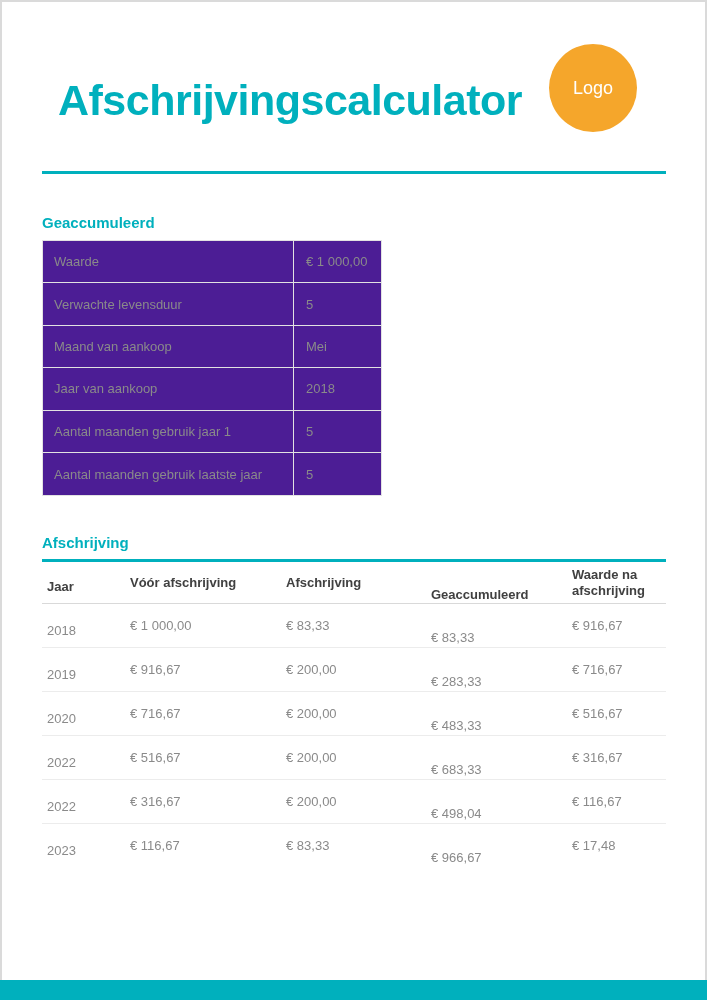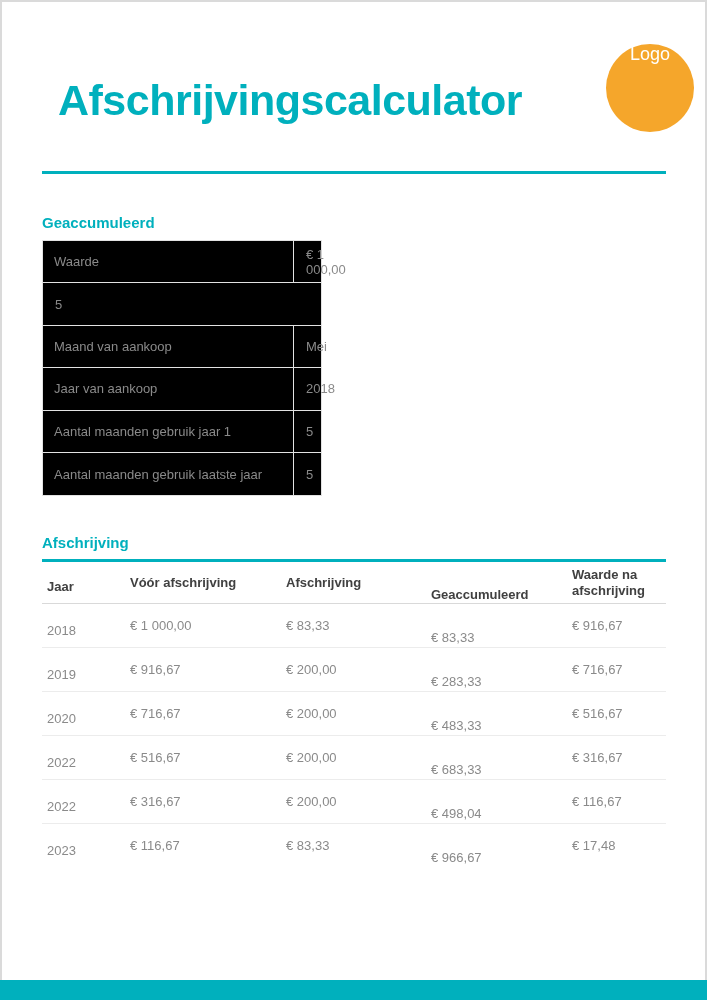--- a/index.html
+++ b/index.html
@@ -22,44 +22,44 @@
     pointer-events: none;
   }
   
   .title {
     position: absolute; left: 42px; top: 63px; margin: 16px;
     font-size: 43px; font-weight: bold; line-height: 1;
     color: var(--accent); letter-spacing: -0.5px;
     white-space: nowrap;
   }
   .logo-circle {
-    position: absolute; left: 606px; top: 44px;
+    position: absolute; left: 549px; top: 44px;
     width: 88px; height: 88px; border-radius: 50%;
     background: var(--logo-bg);
-    display: flex; justify-content: center;
+    display: flex; align-items: center; justify-content: center;
   }
   .logo-text { color: var(--logo-fg); font-size: 18px; }
   .rule {
     position: absolute; left: 42px; width: 624px; height: 3px;
     background: var(--accent);
   }
   .rule-header { top: 171px; }
   .rule-dep { top: 559px; }
   
   .sec-heading {
     position: absolute; left: 42px; margin: 0;
     font-size: 15px; font-weight: bold; color: var(--accent);
   }
   .sec-heading.asset { top: 214px; }
   .sec-heading.dep { top: 534px; }
   
   .asset-table {
-    position: absolute; left: 42px; top: 240px; width: 280px;
+    position: absolute; left: 42px; top: 240px; width: 340px;
     border: 1px solid #e2e2e2; box-sizing: border-box;
-    background: #000000;
+    background: #4c1d95;
   }
   .a-row {
     display: flex; height: 42.4px; box-sizing: border-box;
     border-bottom: 1px solid #e2e2e2;
   }
   .a-row:last-child { border-bottom: none; }
   .a-label {
     flex: 0 0 251px; box-sizing: border-box;
     border-right: 1px solid #e2e2e2;
     padding-left: 11px;
@@ -113,20 +113,21 @@
   <div class="rule rule-header"></div>
 
   <h2 class="sec-heading asset">Geaccumuleerd</h2>
 
   <div class="asset-table">
     <div class="a-row">
       <div class="a-label">Waarde</div>
       <div class="a-value">€ 1 000,00</div>
     </div>
     <div class="a-row">
+      <div class="a-label">Verwachte levensduur</div>
       <div class="a-value">5</div>
     </div>
     <div class="a-row">
       <div class="a-label">Maand van aankoop</div>
       <div class="a-value">Mei</div>
     </div>
     <div class="a-row">
       <div class="a-label">Jaar van aankoop</div>
       <div class="a-value">2018</div>
     </div>

